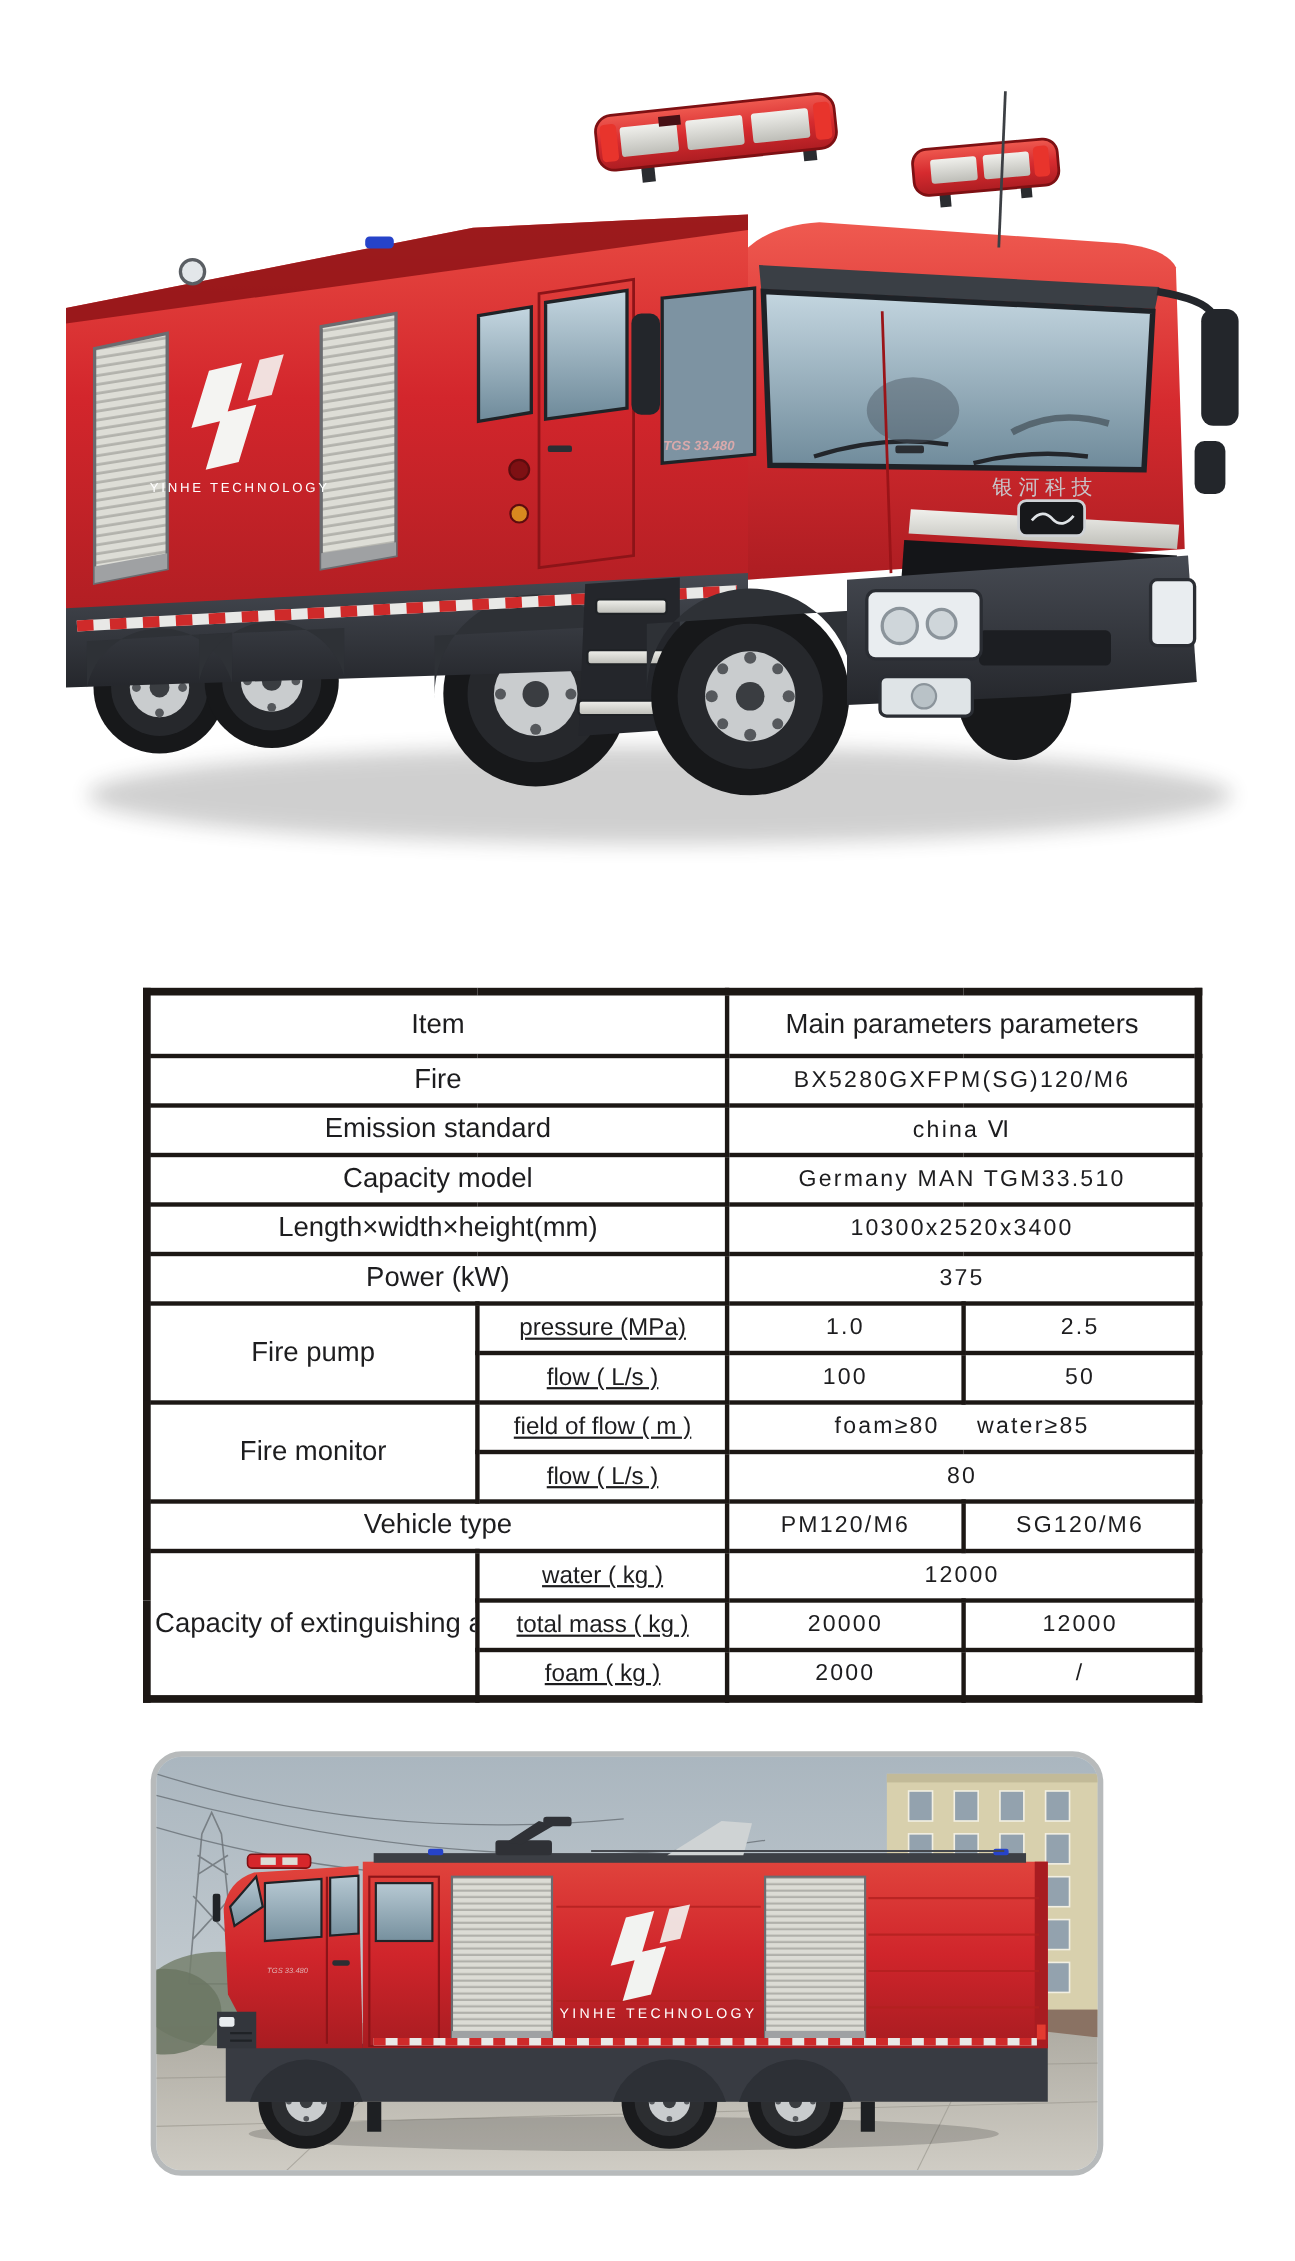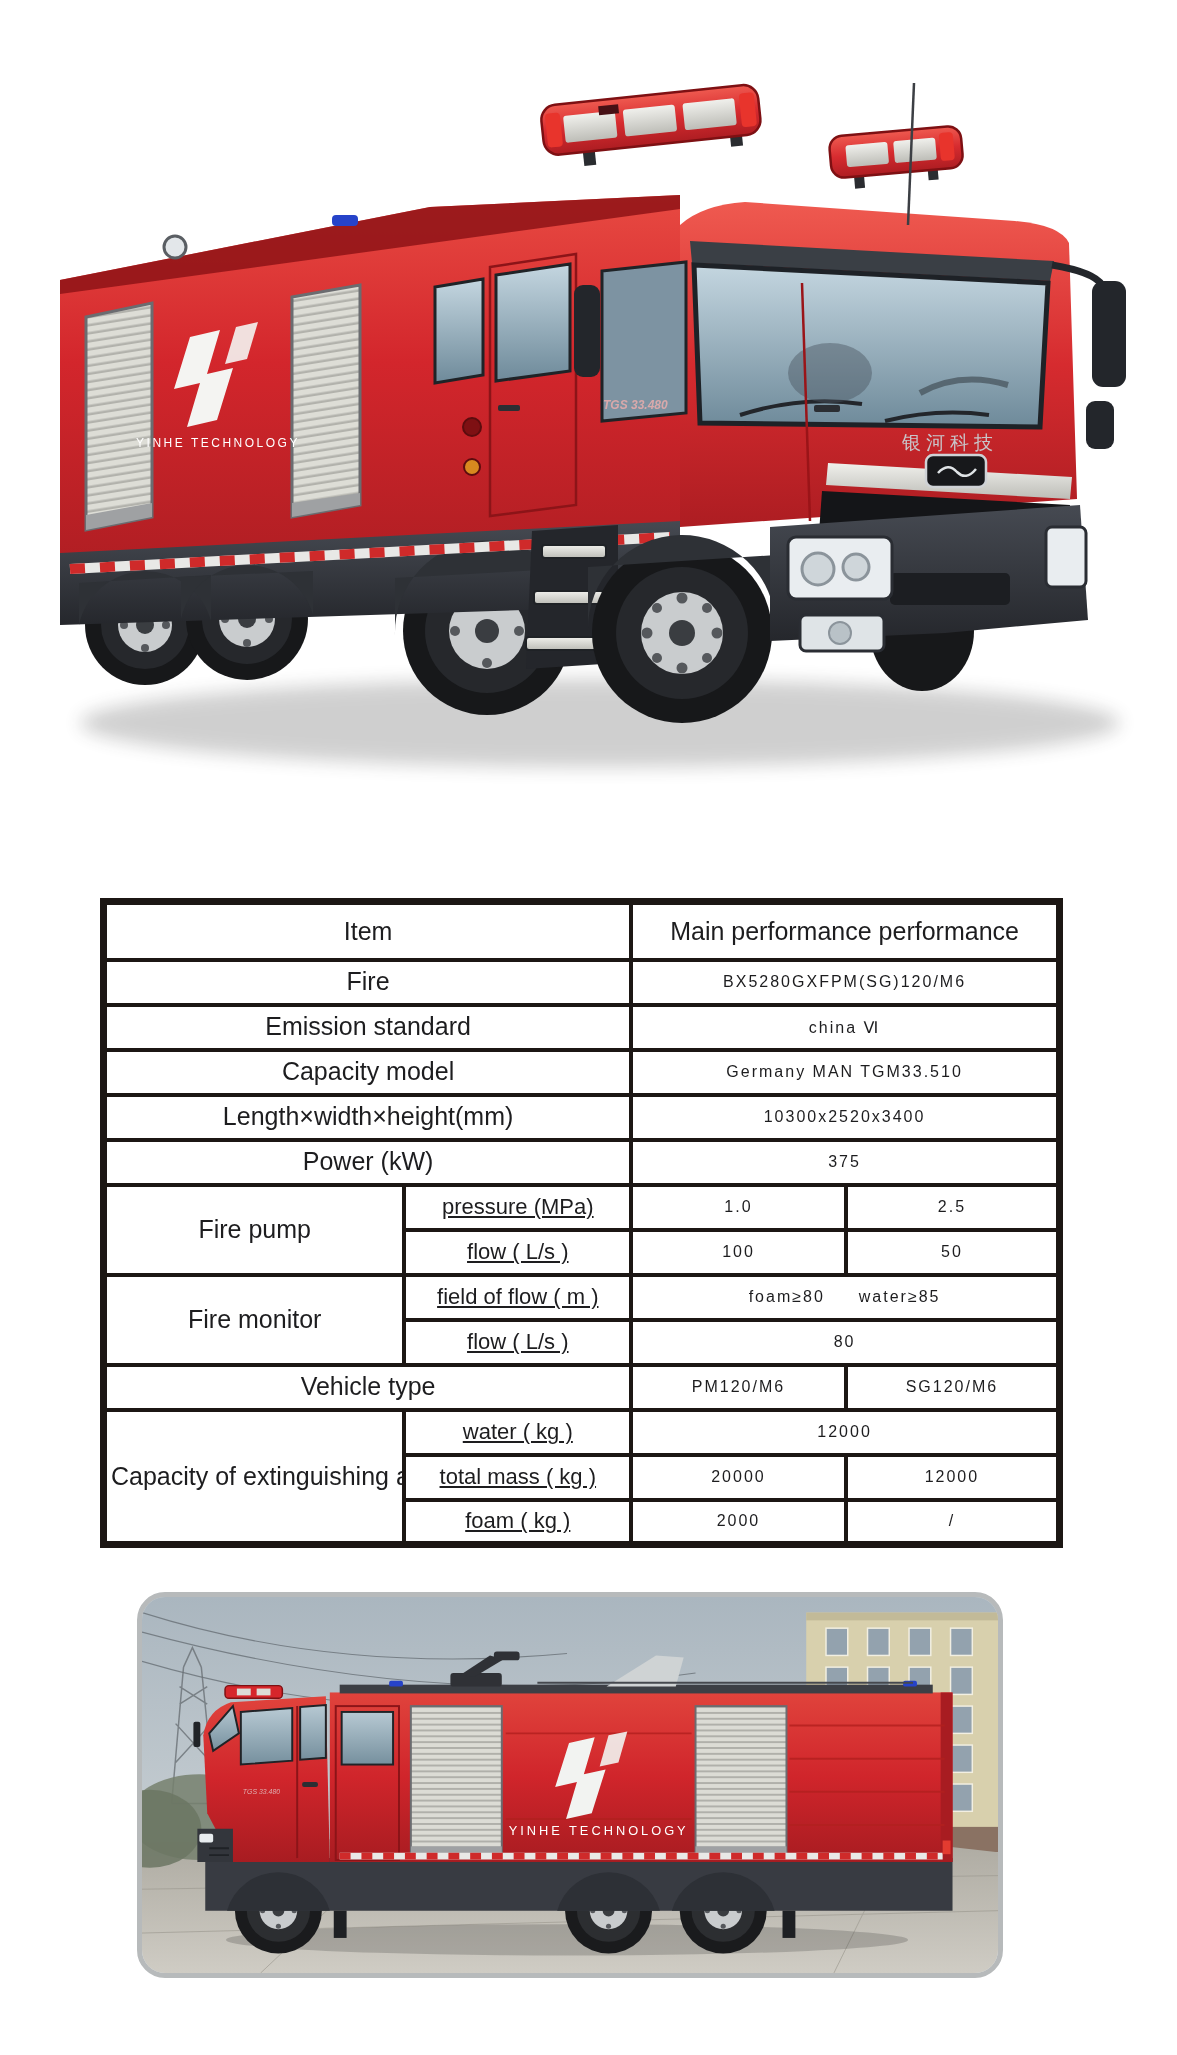--- a/index.html
+++ b/index.html
@@ -6,31 +6,31 @@
   body{
     width:1177px;height:2055px;position:relative;background:#ffffff;
     font-family:"Liberation Sans",sans-serif;overflow:hidden;
   }
   .hero{position:absolute;left:40px;top:75px;width:1100px;height:750px;}
   .hero svg{display:block;width:100%;height:100%;}
 
   .spec-wrap{position:absolute;left:100px;top:898px;}
   table.spec{
     border-collapse:collapse;border:7px solid #1c1714;table-layout:fixed;
-    width:963px;background:#ffffff;color:#1d1d1f;
+    width:963px;background:#ffffff;color:#1d1d1f;margin-left:30px;
   }
   table.spec td{
     border:4px solid #1c1714;text-align:center;vertical-align:middle;
     padding:0 4px;overflow:hidden;white-space:nowrap;
   }
   table.spec tr{height:45px;}
   table.spec tr.hdr{height:58px;}
   td.lab{font-size:25px;white-space:normal;line-height:1.1;}
   td.sub{font-size:22px;text-decoration:underline;}
-  td.v{font-size:16px;letter-spacing:2px;}
+  td.v{font-size:21px;letter-spacing:2px;}
   td.v .gap{display:inline-block;width:34px;}
 
   .photo{
     position:absolute;left:137px;top:1592px;width:866px;height:386px;
     border-radius:28px;border:5px solid #b7babb;box-sizing:border-box;
     overflow:hidden;background:#cfd5d8;
   }
   .photo svg{display:block;width:100%;height:100%;}
 </style>
 </head>
@@ -238,21 +238,21 @@
 <table class="spec">
   <colgroup>
         <col style="width:300px">
         <col style="width:226px">
         <col style="width:214px">
         <col style="width:213px">
       </colgroup>
   <tbody>
   <tr class="hdr">
     <td class="lab" colspan="2">Item</td>
-    <td class="lab" colspan="2">Main performance performance</td>
+    <td class="lab" colspan="2">Main parameters parameters</td>
   </tr>
   <tr>
     <td class="lab" colspan="2">Fire</td>
     <td class="v" colspan="2">BX5280GXFPM(SG)120/M6</td>
   </tr>
   <tr>
     <td class="lab" colspan="2">Emission standard</td>
     <td class="v" colspan="2">china Ⅵ</td>
   </tr>
   <tr>

